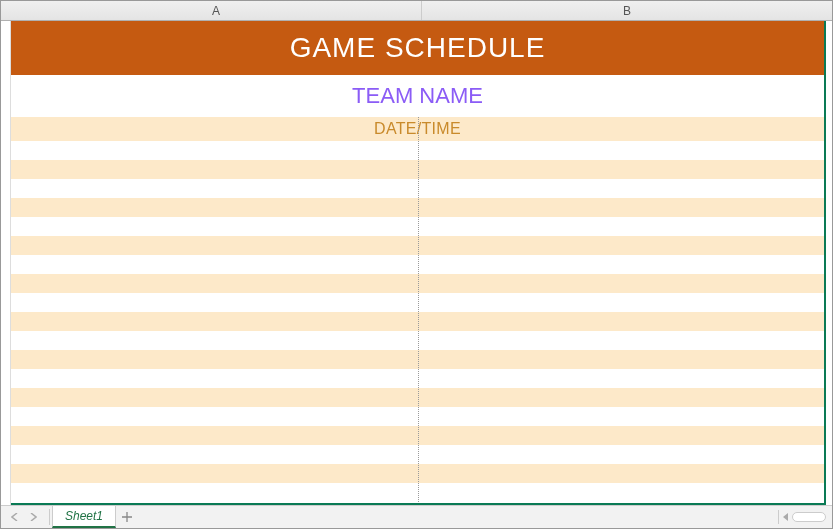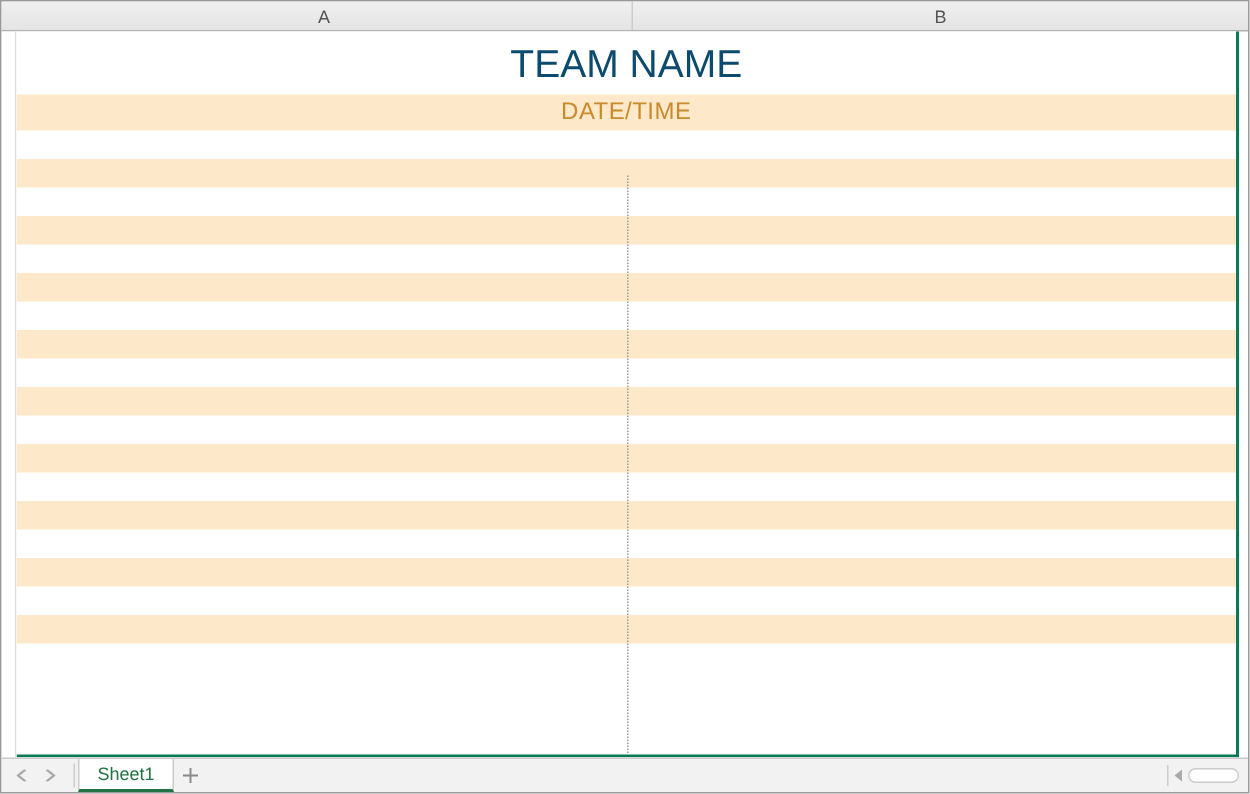--- a/index.html
+++ b/index.html
@@ -50,23 +50,23 @@
     font-size: 28px;
     font-weight: 400;
     letter-spacing: 1px;
     height: 54px;
     line-height: 54px;
     font-family: "Segoe UI Light", "Segoe UI", Arial, sans-serif;
   }
 
   .subtitle-row {
     background: #fff;
-    color: #0c4a6e;
-    text-align: center;
-    font-size: 26px;
+    color: #8b5cf6;
+    text-align: center;
+    font-size: 22px;
     height: 42px;
     line-height: 42px;
     font-family: "Segoe UI", Arial, sans-serif;
   }
 
   .header-row {
     display: flex;
     height: 24px;
     background: #fde9c9;
     color: #c98a2b;
@@ -142,20 +142,21 @@
     background: #fff;
     border: 1px solid #ccc;
     border-top: none;
     border-bottom: 2px solid #217346;
     padding: 0 12px;
     line-height: 21px;
     color: #217346;
     font-size: 12px;
     min-width: 50px;
     text-align: center;
+    font-style: italic;
   }
   .add-tab {
     width: 22px;
     display: flex;
     align-items: center;
     justify-content: center;
     color: #888;
   }
   .add-tab svg { width: 10px; height: 10px; }
   .tab-spacer { flex: 1; }
@@ -190,20 +191,21 @@
 
 <div class="col-headers">
   <div class="gutter"></div>
   <div class="col">A</div>
   <div class="col">B</div>
 </div>
 
 <div class="left-gutter"></div>
 
 <div class="sheet">
+  <div class="title-row">GAME SCHEDULE</div>
   <div class="subtitle-row">TEAM NAME</div>
   <div class="header-row">
     <div class="cellA">DATE/TIME</div>
   </div>
   <div class="col-divider"></div>
   <div class="data-rows" id="data-rows">
       <div class="data-row">
         <div class="cellA"></div>
         <div class="cellB"></div>
       </div>

